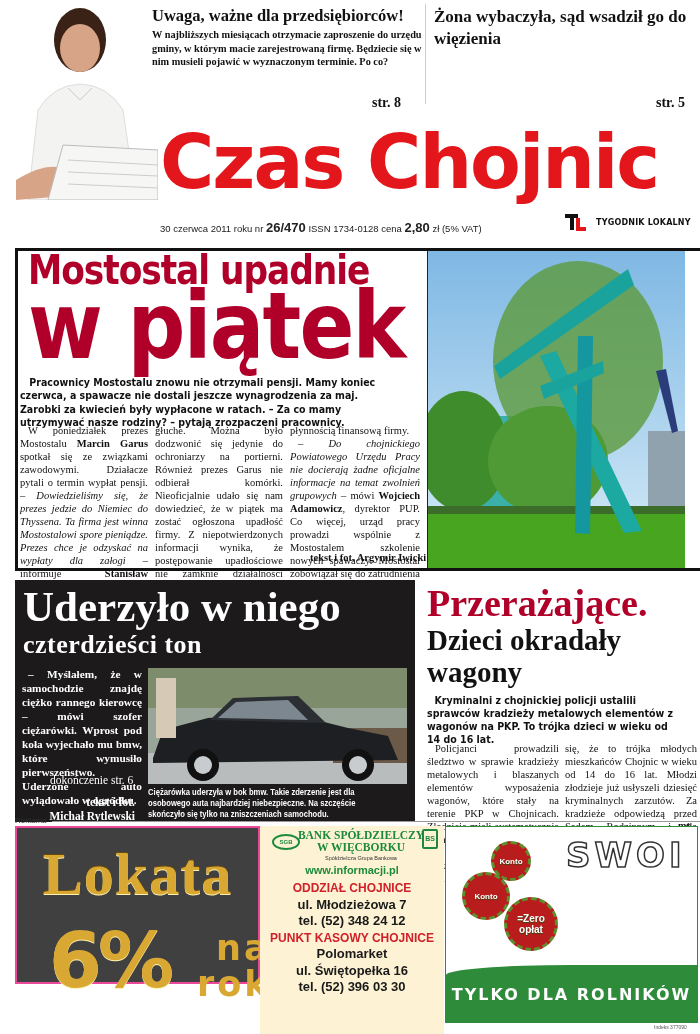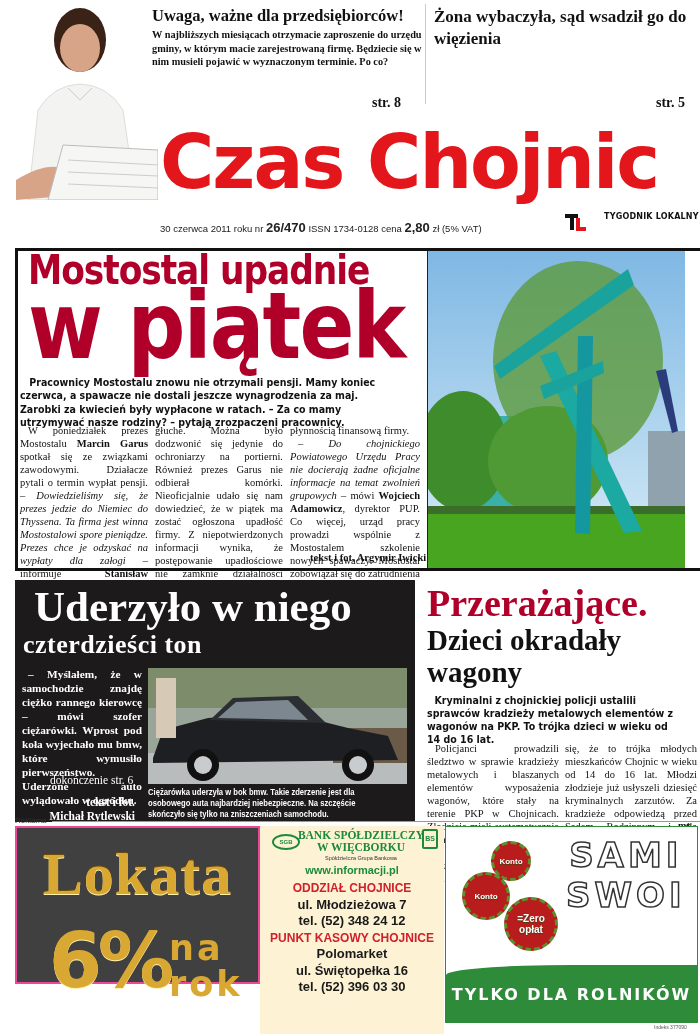--- a/index.html
+++ b/index.html
@@ -13,60 +13,60 @@
 .teaser1 p{font-weight:bold;font-size:10.3px;line-height:13.5px;margin-top:3px}
 .str1{left:372px;top:95px;font-weight:bold;font-size:14px}
 .vsep{left:425px;top:4px;width:1px;height:100px;background:#ccc}
 .teaser2{left:434px;top:6px;width:262px}
 .teaser2 h2{font-weight:bold;font-size:17px;line-height:22px}
 .str2{left:656px;top:95px;font-weight:bold;font-size:14px}
 
 .masthead{left:160px;top:112px;font-family:"DejaVu Sans",sans-serif;font-weight:bold;color:#e3161b;font-size:74px;letter-spacing:-2px;line-height:100px;white-space:nowrap}
 .issue{left:160px;top:220px;font-family:"Liberation Sans",sans-serif;font-size:9.5px;color:#222;white-space:nowrap}
 .issue b{font-size:13px}
-.tl-logo{left:565px;top:212px;display:flex;gap:17px}
+.tl-logo{left:565px;top:212px;display:flex;align-items:center;gap:9px}
 .tl-mark{width:22px;height:20px;position:relative}
 .tl-word{font-family:"DejaVu Sans",sans-serif;font-weight:bold;font-size:8px;letter-spacing:.2px;color:#111}
 
 .main-box{left:15px;top:248px;width:685px;height:323px;border:3px solid #111;border-right:none}
 .main-head{left:28px;top:252px;color:#b0002a;font-family:"DejaVu Sans",sans-serif;font-weight:bold;line-height:.92}
 .main-head .l1{font-size:40px;letter-spacing:-1.2px;display:block;transform:scaleX(.86);transform-origin:left}
 .main-head .l2{font-size:92px;letter-spacing:-2px;display:block;transform:scaleX(.88);transform-origin:left;margin-top:-4px}
 .lead{left:20px;top:376px;width:405px;font-family:"DejaVu Sans",sans-serif;font-weight:bold;font-size:10.2px;line-height:13.3px;text-indent:10px;transform:scaleX(.93);transform-origin:left}
 .col{font-family:"Liberation Serif",serif;font-size:10.5px;line-height:13px;text-align:justify}
 .col p{text-indent:8px}
 .mc1{left:20px;top:424px;width:128px}
 .mc2{left:155px;top:424px;width:128px}
 .mc3{left:290px;top:424px;width:130px}
 .credit1{left:310px;top:552px;font-weight:bold;font-size:10.5px}
 .photo1{left:427px;top:251px;width:258px;height:317px;overflow:hidden;border-left:1px solid #222}
 
 .crash{left:15px;top:580px;width:400px;height:242px;background:#1c1a1b;color:#fff}
-.crash-h1{left:34px;top:582px;font-weight:bold;font-size:43px;color:#fff;white-space:nowrap}
+.crash-h1{left:23px;top:582px;font-weight:bold;font-size:43px;color:#fff;white-space:nowrap}
 .crash-h2{left:23px;top:630px;font-weight:bold;font-size:26px;color:#fff;white-space:nowrap;letter-spacing:.5px}
 .crash-txt{left:22px;top:667px;width:120px;color:#fff;font-size:11.3px;line-height:14px;font-weight:bold;text-align:justify}
 .crash-txt p{text-indent:6px}
 .crash-cont{left:50px;top:774px;color:#fff;font-size:11.5px}
 .crash-credit{left:25px;top:795px;width:110px;text-align:right;color:#fff;font-size:11.5px;font-weight:bold;line-height:14px}
 .photo2{left:148px;top:668px;width:259px;height:116px;overflow:hidden}
 .caption2{left:148px;top:787px;width:262px;color:#fff;font-family:"Liberation Sans",sans-serif;font-weight:bold;font-size:8.3px;line-height:11px;transform:scaleX(.92);transform-origin:left}
 
 .r-h1{left:427px;top:581px;color:#b0002a;font-weight:bold;font-size:38px;white-space:nowrap}
 .r-h2{left:427px;top:624px;font-weight:bold;font-size:29px;line-height:32px}
 .r-lead{left:427px;top:694px;width:270px;font-family:"DejaVu Sans",sans-serif;font-weight:bold;font-size:10.2px;line-height:13px;transform:scaleX(.93);transform-origin:left;text-indent:8px}
 .rc1{left:427px;top:742px;width:132px}
 .rc2{left:565px;top:742px;width:132px}
 .mr{left:678px;top:820px;font-weight:bold;font-size:10px}
 
 .reklama-label{left:15px;top:816px;font-family:"Liberation Sans",sans-serif;font-size:8px;color:#333}
 .reklama-line{left:52px;top:821px;width:648px;height:1px;background:#999}
 .ad1{left:15px;top:826px;width:245px;height:158px;background:#404040;border:2px solid #ec4899}
 .ad1 .lok{position:absolute;left:0;width:100%;top:12px;text-align:center;font-weight:bold;font-size:60px;color:#d9a833;letter-spacing:1px;text-shadow:0 1px 0 #fff2b0,0 -1px 0 #6b4a10}
 .ad1 .pct{position:absolute;left:32px;top:88px;font-family:"DejaVu Sans",sans-serif;font-weight:bold;font-size:76px;color:#d9a833;letter-spacing:-4px;text-shadow:0 1px 0 #fff2b0}
-.ad1 .na{position:absolute;left:152px;top:102px;font-family:"DejaVu Sans",sans-serif;font-weight:bold;font-size:35px;color:#d9a833;line-height:36px;text-align:left;letter-spacing:3px}
+.ad1 .na{position:absolute;left:180px;top:102px;font-family:"DejaVu Sans",sans-serif;font-weight:bold;font-size:35px;color:#d9a833;line-height:36px;text-align:right;letter-spacing:3px}
 .ad2{left:260px;top:826px;width:184px;height:238px;background:#fdf3d4;border-bottom:2px solid #4a9a4a;text-align:center;font-family:"Liberation Sans",sans-serif}
 .ad2 .bank{position:absolute;left:0;width:100%;top:3px;color:#1c8a3a;font-family:"Liberation Serif",serif;font-weight:bold;font-size:11.5px;line-height:12px;padding-left:18px}
 .ad2 .grp{position:absolute;left:0;width:100%;top:29px;font-size:5.5px;color:#333;padding-left:18px}
 .ad2 .www{position:absolute;left:0;width:100%;top:38px;font-weight:bold;color:#1c8a3a;font-size:11px}
 .ad2 .red{color:#d0202a;font-weight:bold;font-size:12px}
 .ad2 .blk{color:#1a1a1a;font-weight:bold;font-size:13px}
 .ad2 .lines{position:absolute;left:0;width:100%;top:54px;line-height:16.5px}
 .sgb{position:absolute;left:12px;top:8px;width:28px;height:16px;border:2px solid #1c8a3a;border-radius:50%;font-size:6px;font-weight:bold;color:#1c8a3a;line-height:12px}
 .bs{position:absolute;right:6px;top:3px;width:16px;height:20px;border:2px solid #1c8a3a;border-radius:2px;color:#1c8a3a;font-size:7px;font-weight:bold;line-height:16px}
 .ad3{left:445px;top:826px;width:253px;height:197px;background:#fff;border:1px solid #2e8b3a;overflow:hidden}
@@ -234,20 +234,19 @@
     <div class="blk">ul. Świętopełka 16</div>
     <div class="blk">tel. (52) 396 03 30</div>
   </div>
 </div>
 
 <div class="abs ad3">
   <div class="gear" style="left:45px;top:14px;width:40px;height:40px;font-size:8px">Konto</div>
   <div class="gear" style="left:16px;top:45px;width:48px;height:48px;font-size:8px">Konto</div>
   <div class="gear" style="left:58px;top:70px;width:54px;height:54px;font-size:10px;line-height:11px">=Zero opłat</div>
   <div class="sami">
-    <div>SAMI</div>
     <div>SWOI</div>
   </div>
   <div class="band"></div>
   <div class="tylko">TYLKO DLA ROLNIKÓW</div>
 </div>
 
 <div class="abs indeks">Indeks 377090</div>
 
 </body></html>

